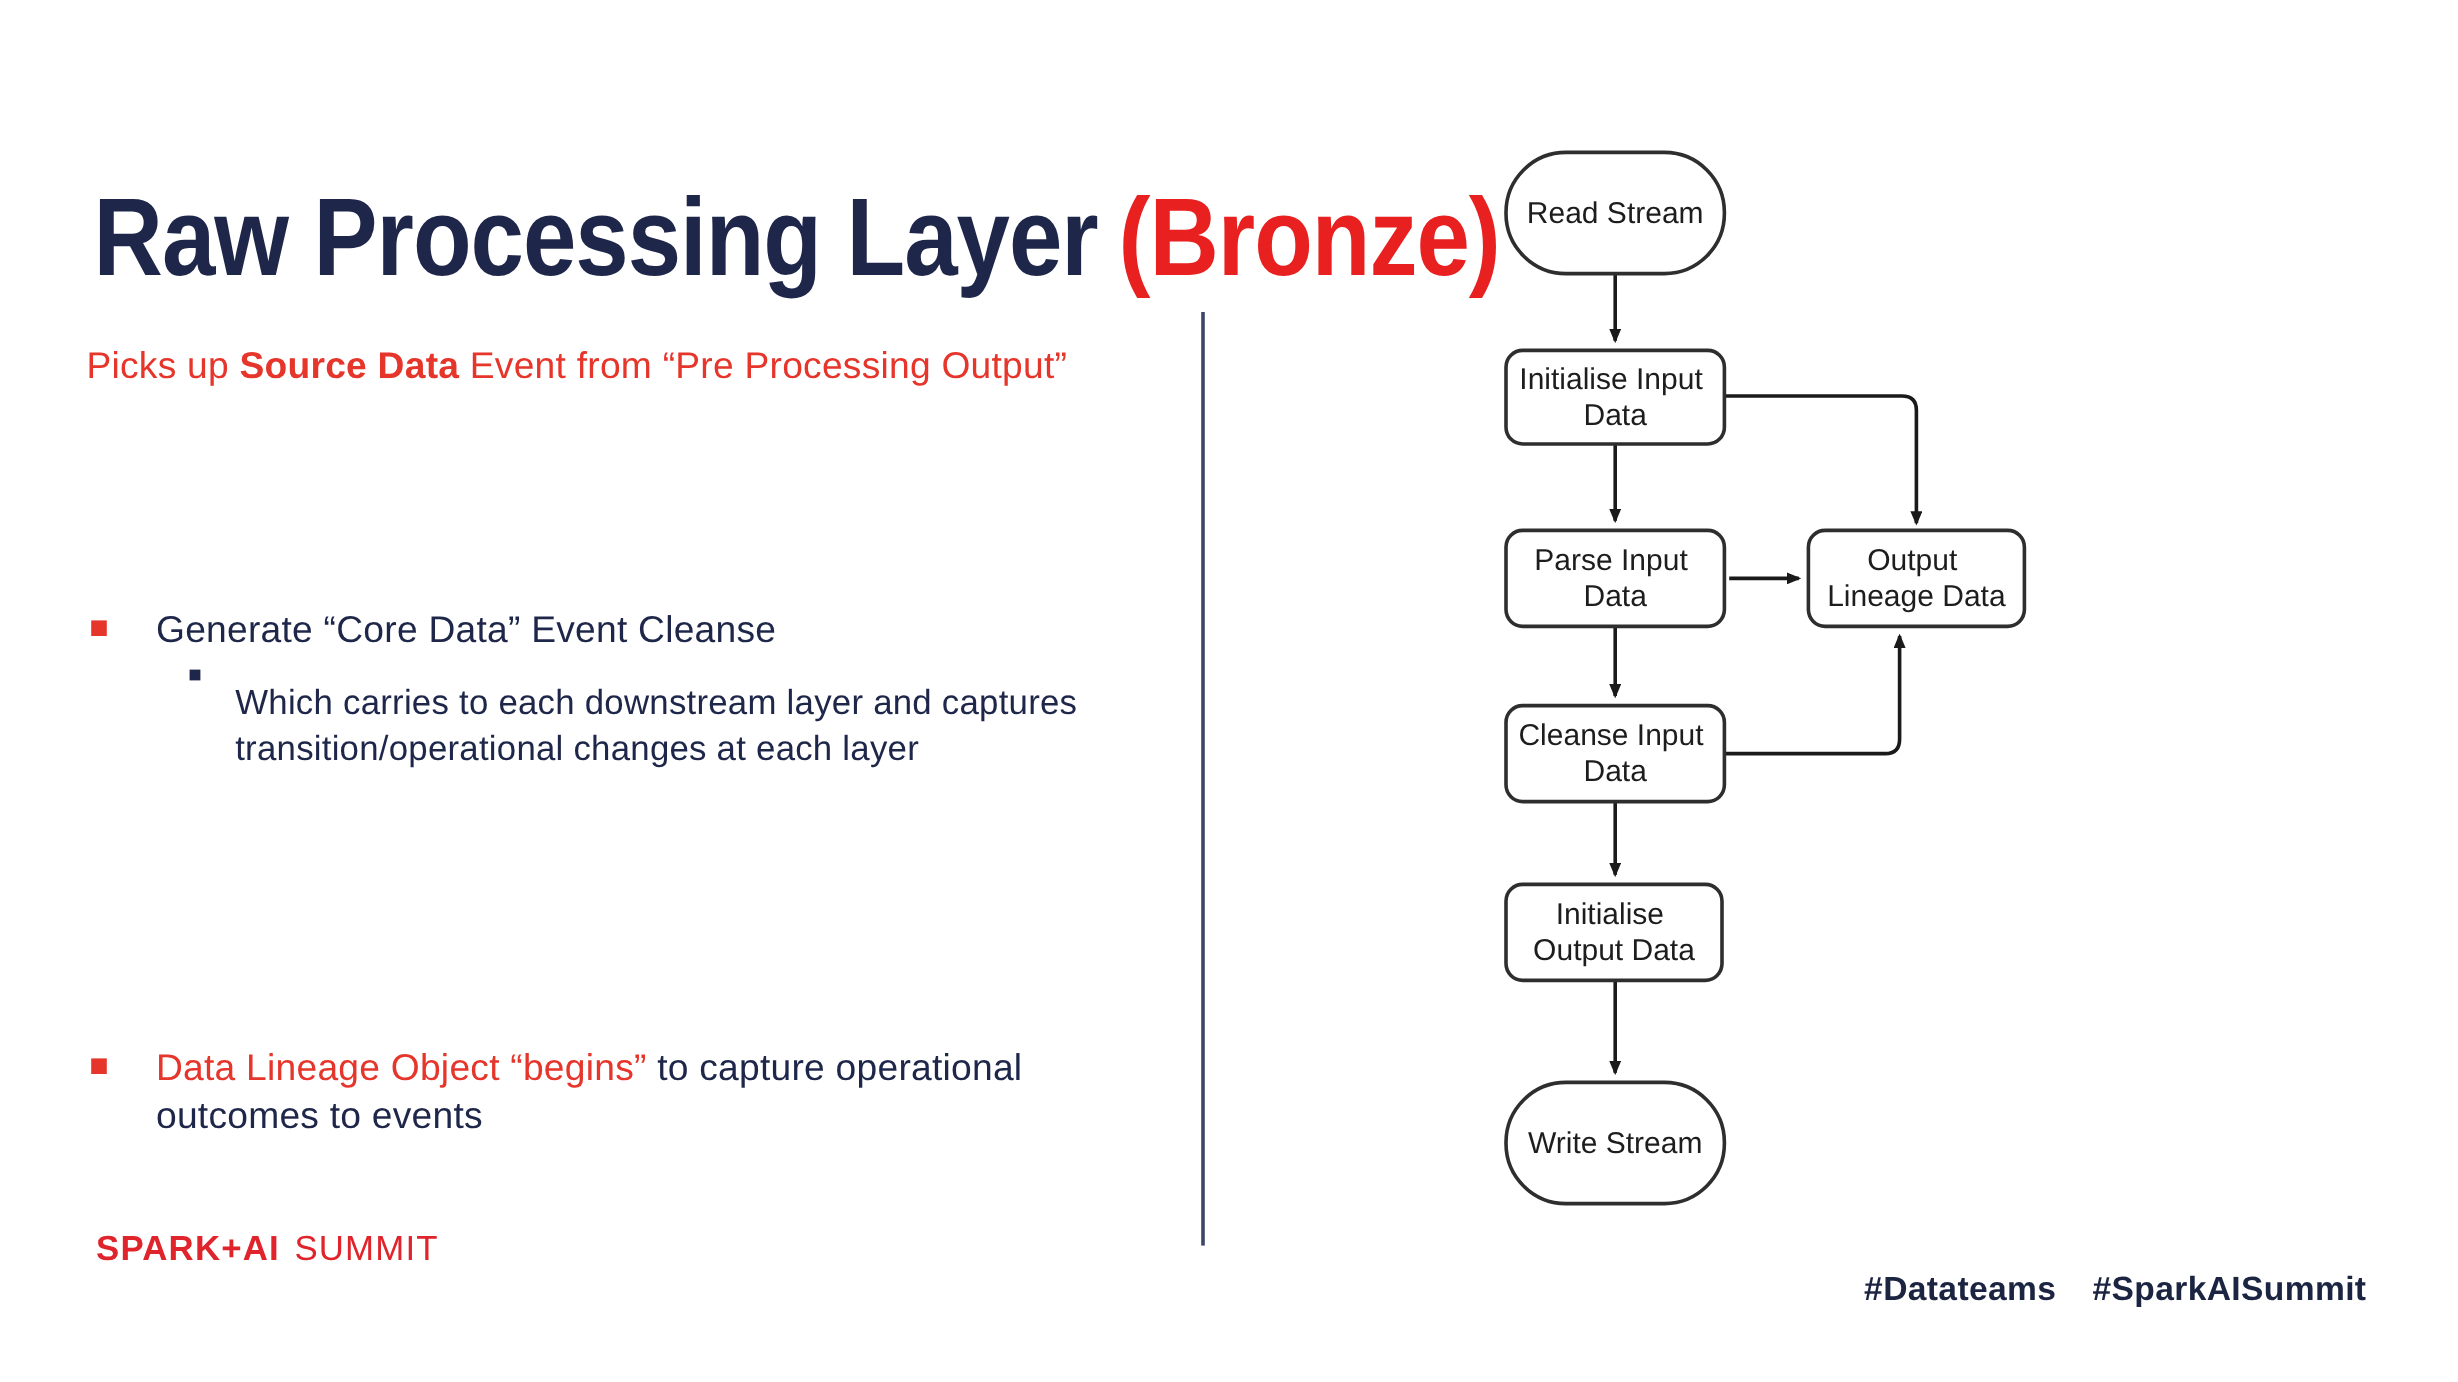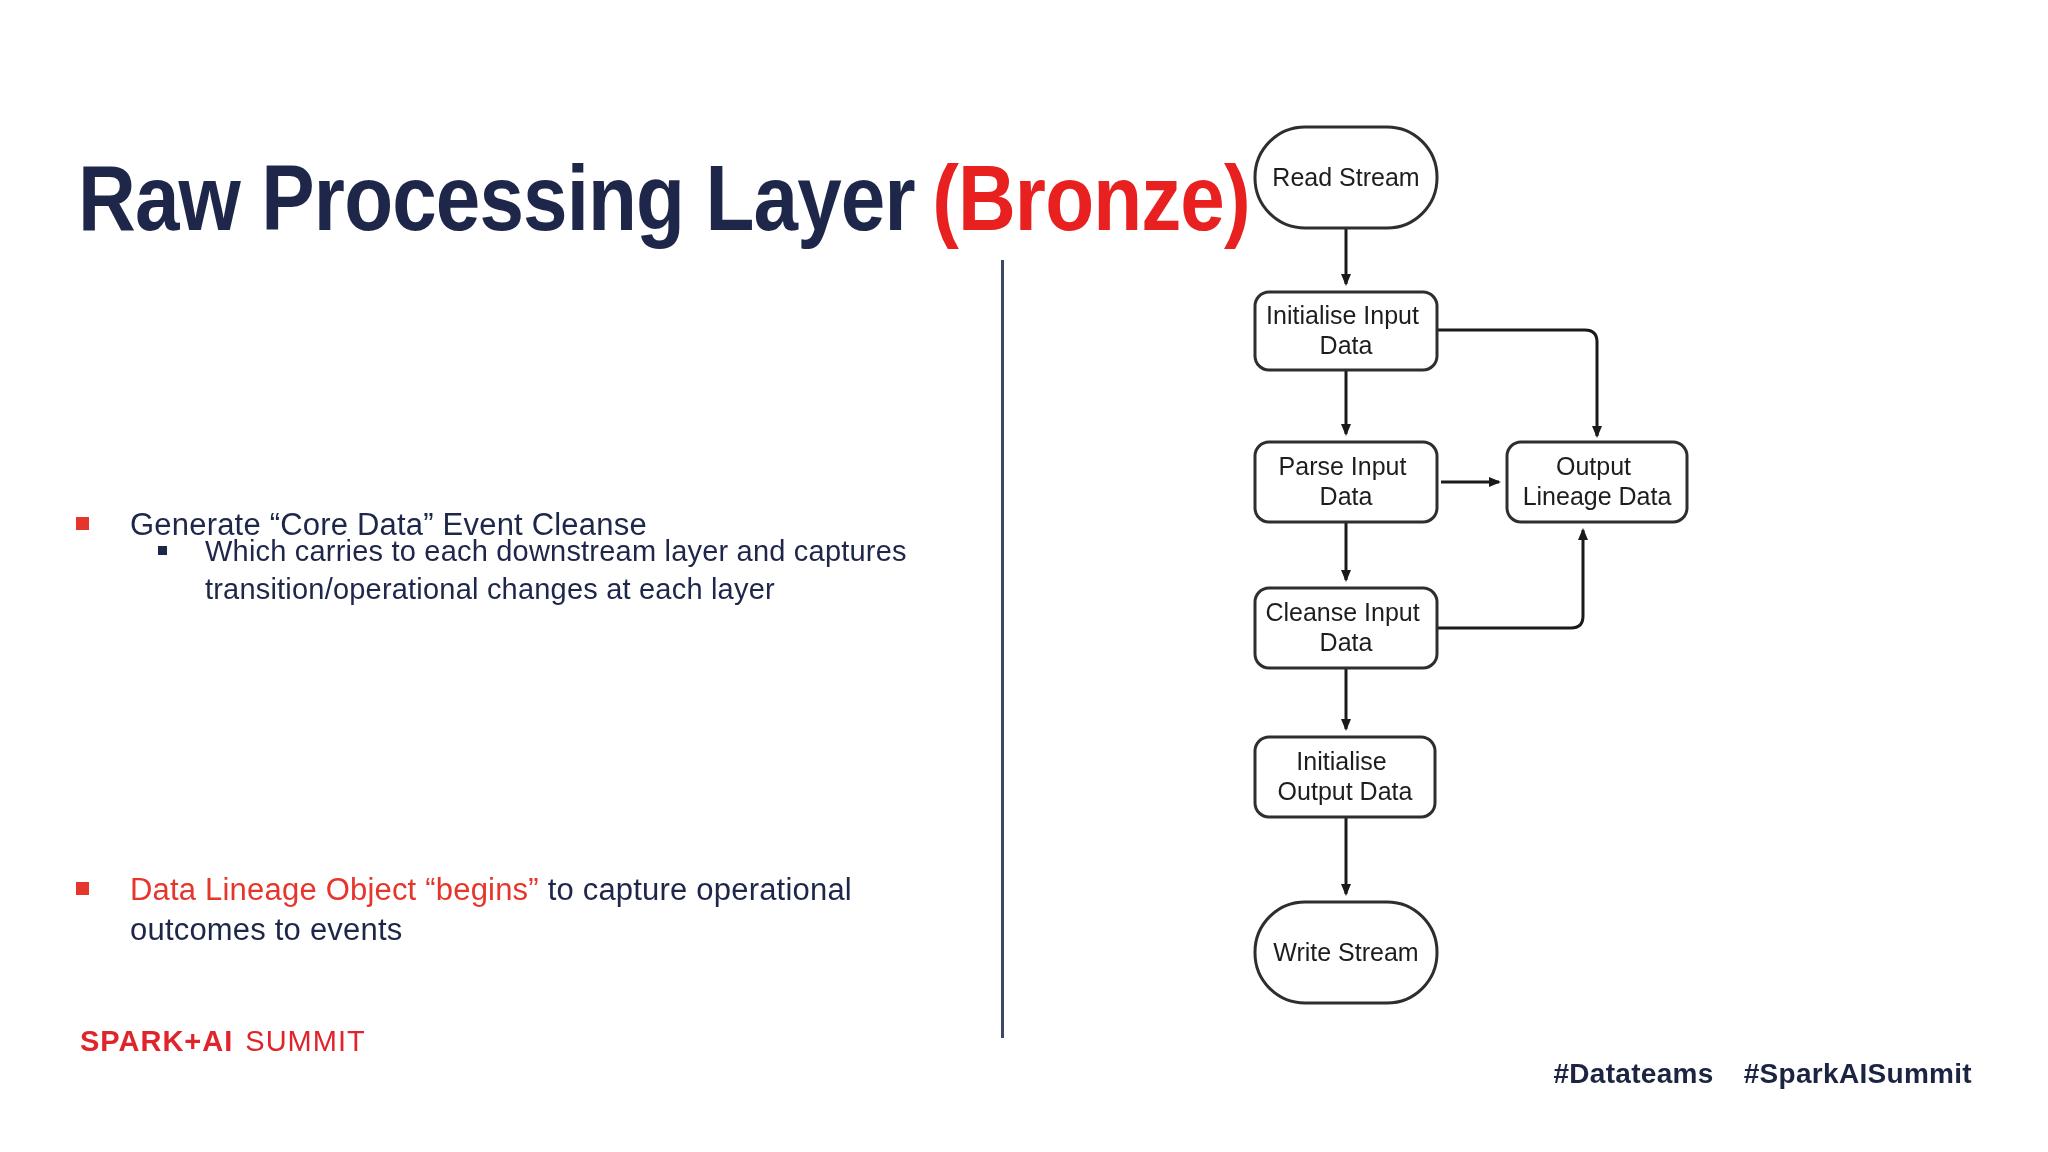--- a/index.html
+++ b/index.html
@@ -84,28 +84,29 @@
   .footer-right .tag{margin-left:22px;}
   .footer-right .tag:first-child{margin-left:0;}
 </style>
 </head>
 <body>
 
 <div class="slide">
 
   <h1 class="title"><span>Raw Processing Layer</span><span class="suffix">(Bronze)</span></h1>
 
+  <p class="intro"><span>Picks up </span><b>Source Data</b><span> Event from “Pre Processing Output”</span></p>
 
 
   <div class="bullet" style="top:505px;">
     <span class="sq"></span>
     <div class="btext">Generate “Core Data” Event Cleanse</div>
   </div>
 
-  <div class="subbullet" style="top:532px;">
+  <div class="subbullet" style="top:544px;flex-direction:column;">
     <span class="sq"></span>
     <div class="btext">Which carries to each downstream layer and captures transition/operational changes at each layer</div>
   </div>
 
 
   <div class="bullet" style="top:870px;">
     <span class="sq"></span>
     <div class="btext"><span class="red-inline">Data Lineage Object “begins”</span><span> to capture operational outcomes to events</span></div>
   </div>
 

